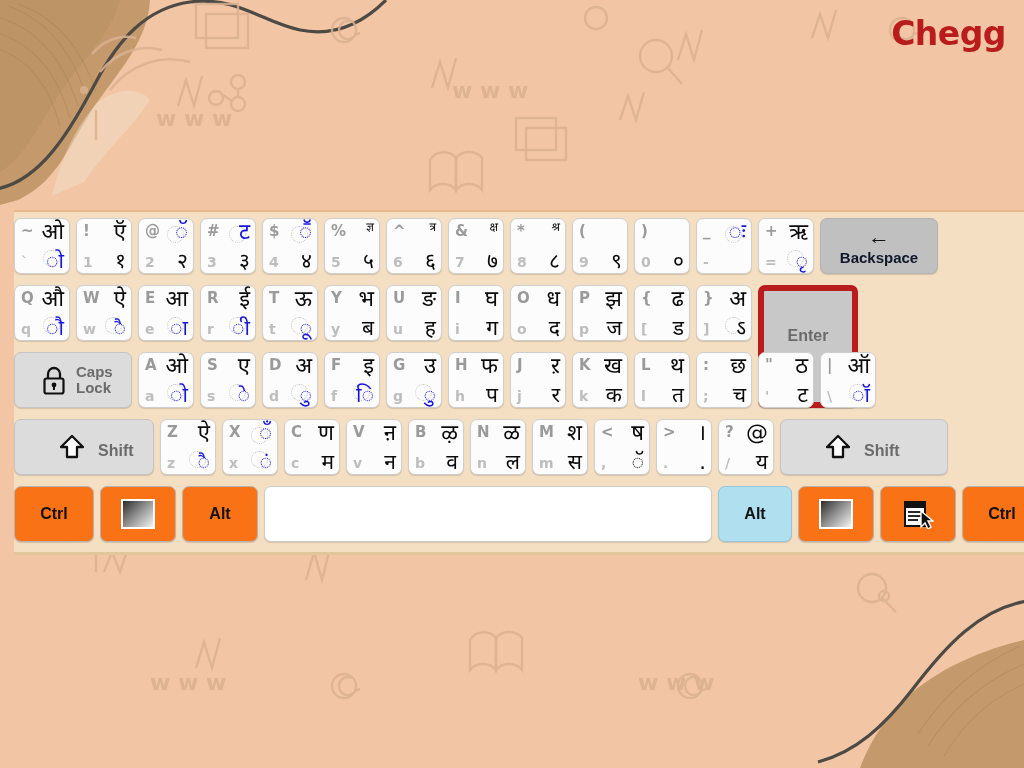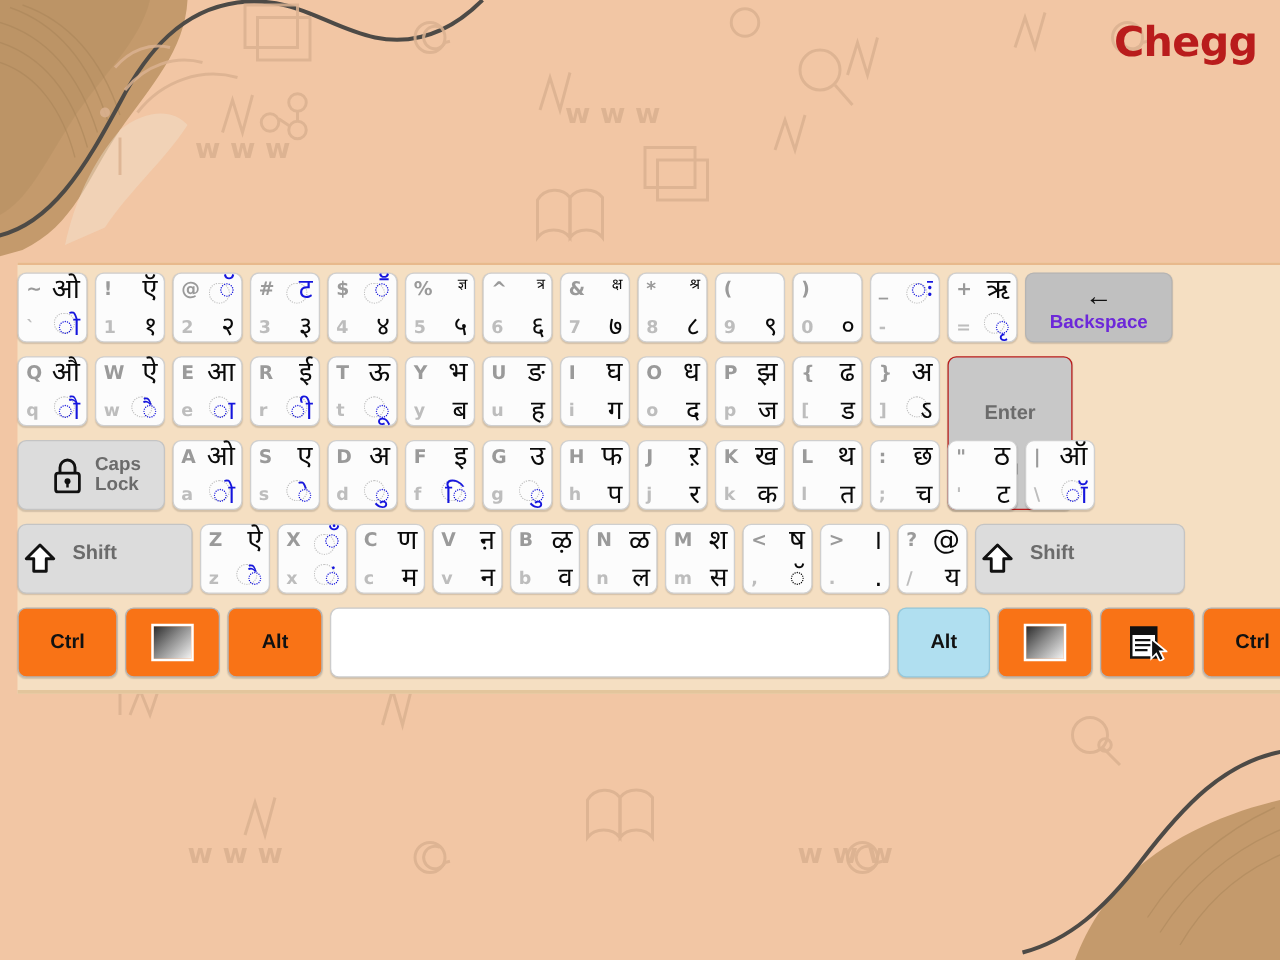--- a/index.html
+++ b/index.html
@@ -80,37 +80,37 @@
   .lbl.dark { color: #111; }
 
   
   .key.space { background: #ffffff; border: 1px solid #cccccc; }
 
   
   .enterwrap { position: relative; width: 100px; height: 123px; }
   .key.enter {
     position: absolute; left: 0; top: 0;
     width: 100px; height: 123px;
-    background: #c8c8c8; border: 1px solid #b91c1c; border-radius: 7px;
+    background: #c8c8c8; border: 6px solid #b91c1c; border-radius: 7px;
     box-shadow: 0 1px 1px rgba(0,0,0,0.14);
   }
   .enter .etxt { position: absolute; top: 36px; left: 0; right: 0; text-align:center;
                  font-size: 16px; font-weight: bold; color: #6b6b6b; }
   .enter .earrow { position: absolute; bottom: 14px; left: 0; right: 0; text-align:center;
                  font-size: 25px; color: #111; }
 
   
   .icoTab { display:flex; align-items:center; gap:9px; padding-left:10px; width:100%; }
   .icoTab svg { flex: 0 0 auto; }
   .icoCaps { display:flex; align-items:center; gap:9px; padding-left:10px; width:100%; }
   .capstxt { font-size: 15px; font-weight:bold; color:#6b6b6b; line-height:1.08; text-align:left; }
-  .shiftInner { display:flex; align-items:flex-start; gap:13px; padding-left:4px; width:100%; }
+  .shiftInner { display:flex; align-items:flex-end; gap:13px; padding-left:4px; width:100%;margin-left:40px; }
   .bsInner { display:flex; flex-direction:column; align-items:center; justify-content:center; gap:1px; width:100%; }
   .bsArrow { font-size: 22px; color:#111; line-height:1; }
-  .bsTxt { font-size:15px; font-weight:bold; color:#6d28d9; }
+  .bsTxt { font-size:15px; font-weight:bold; color:#0f172a; }
 
   
   .winbox {
     width: 34px; height: 30px; border: 2px solid #ffffff;
     background: linear-gradient(135deg,#2b2b2b 0%, #8a8a8a 45%, #f4f4f4 100%);
   }
 </style>
 </head>
 <body>
 

